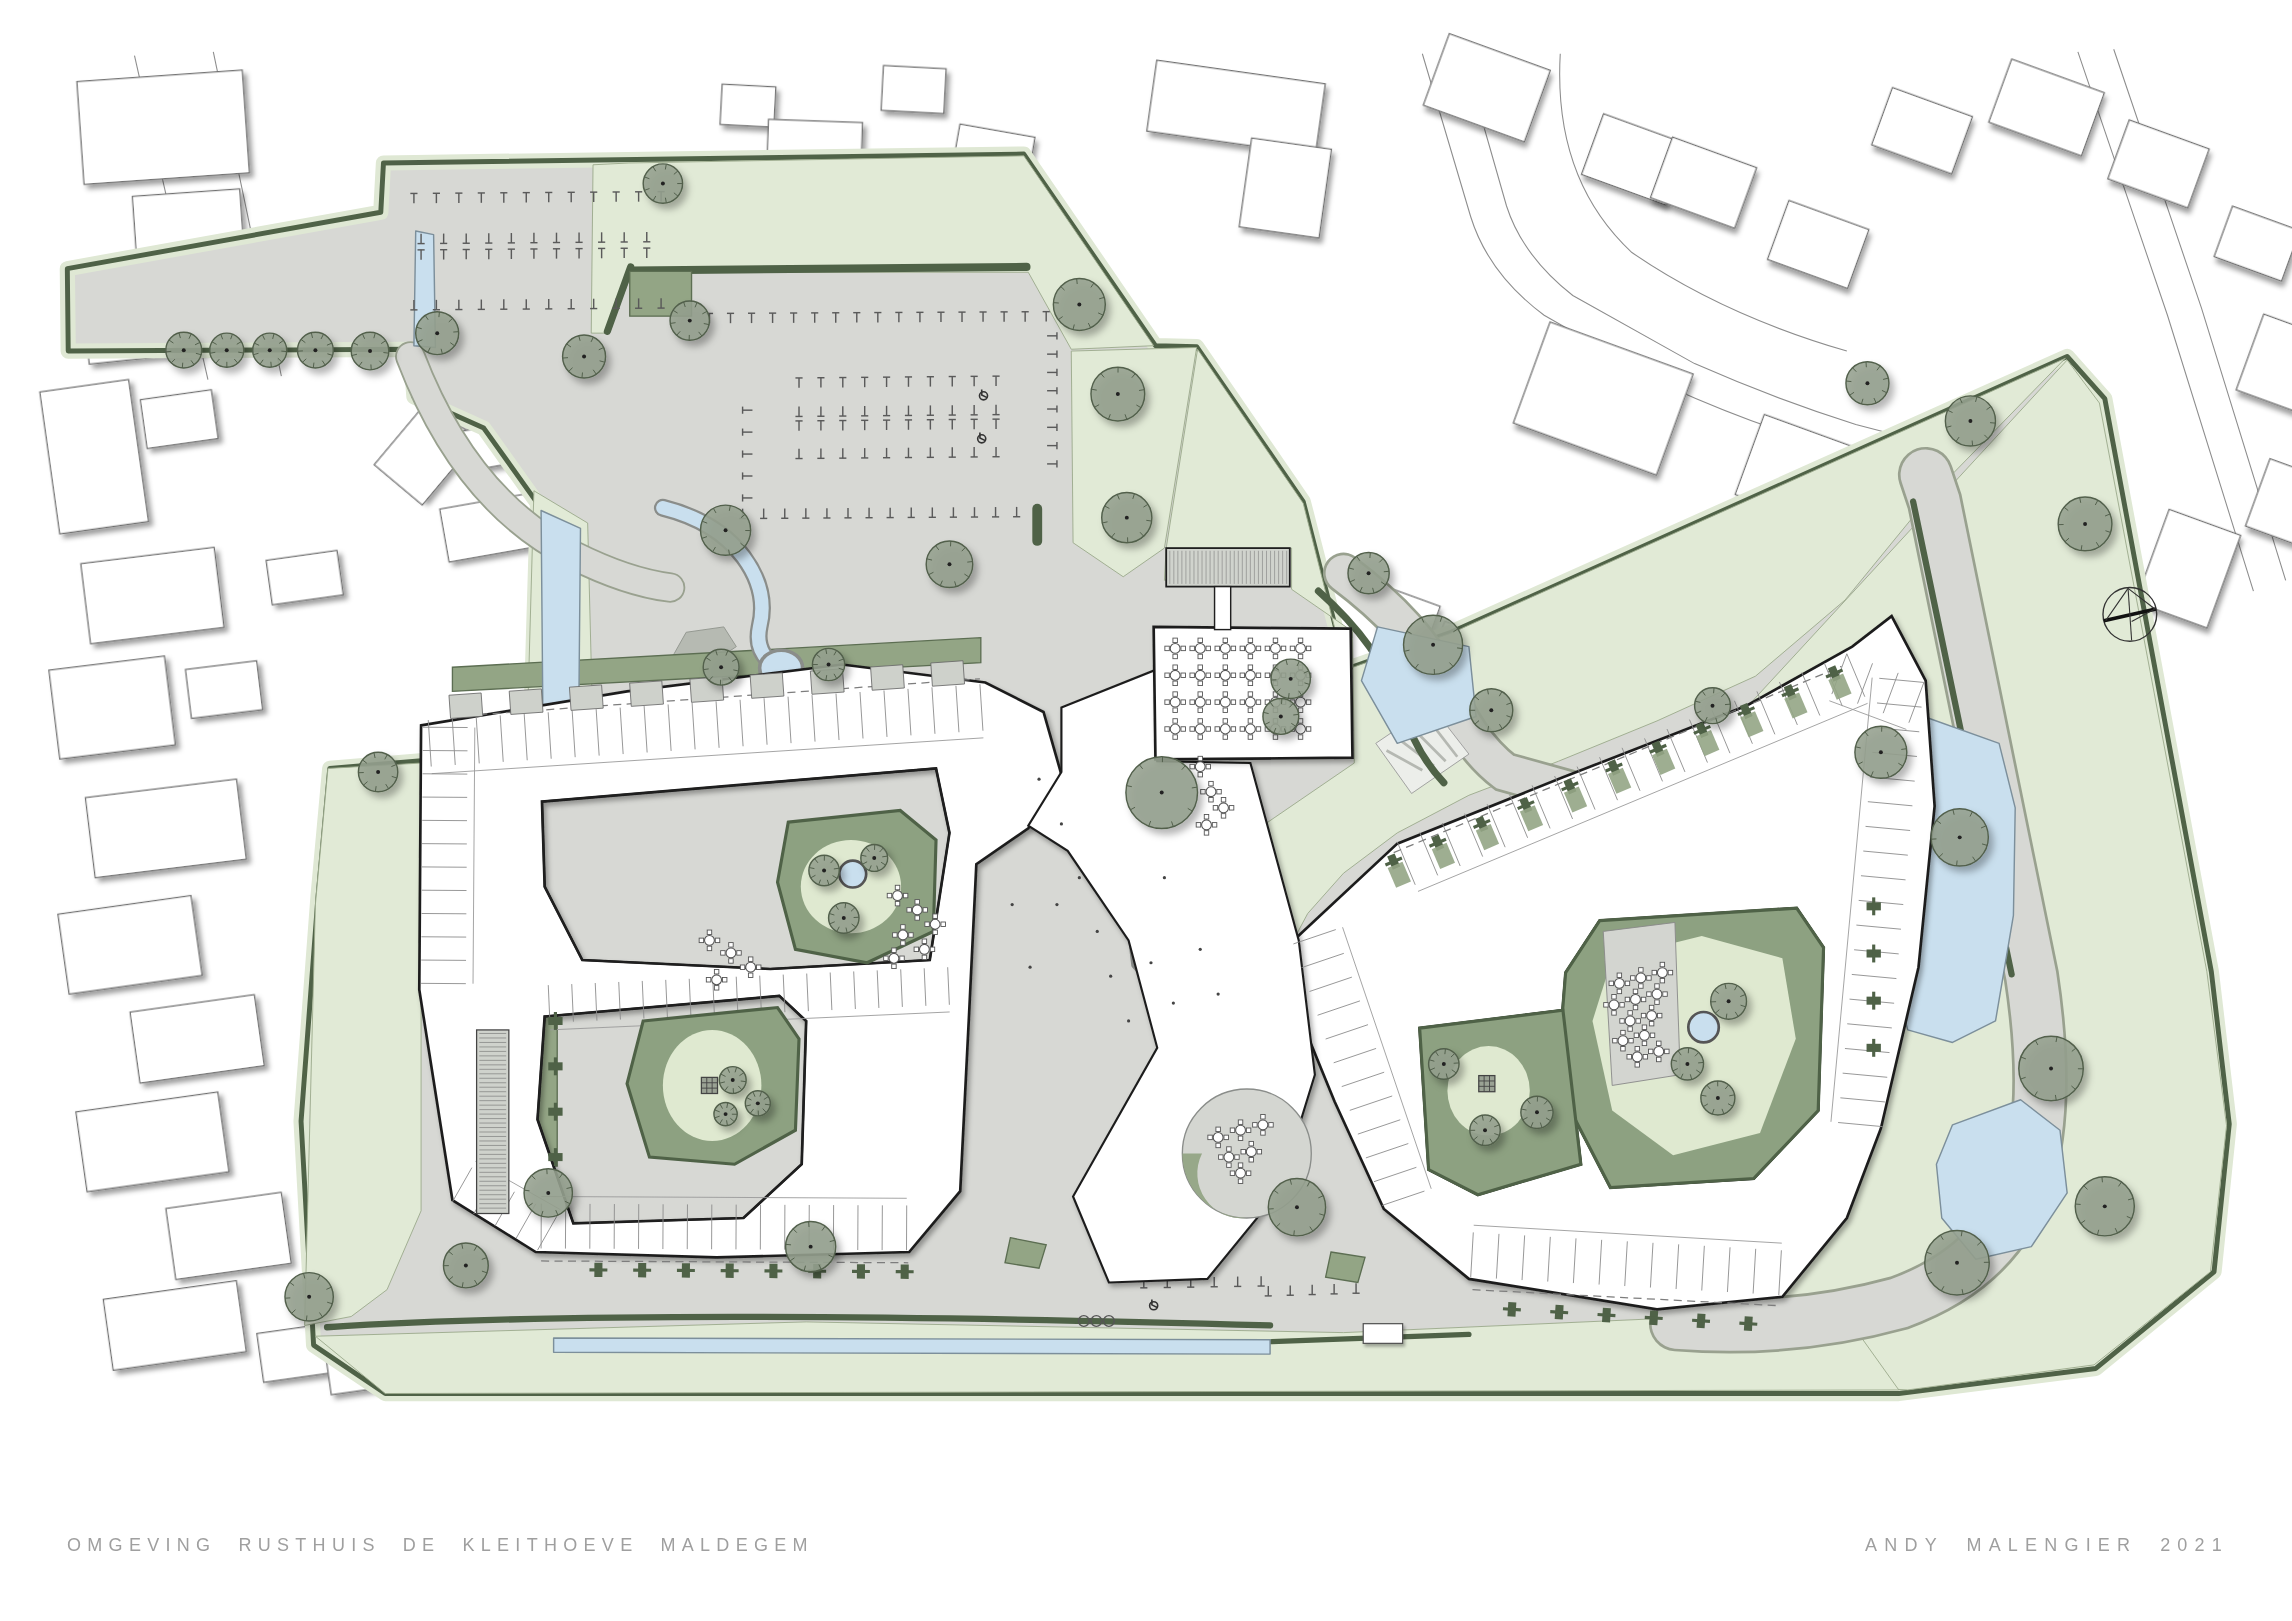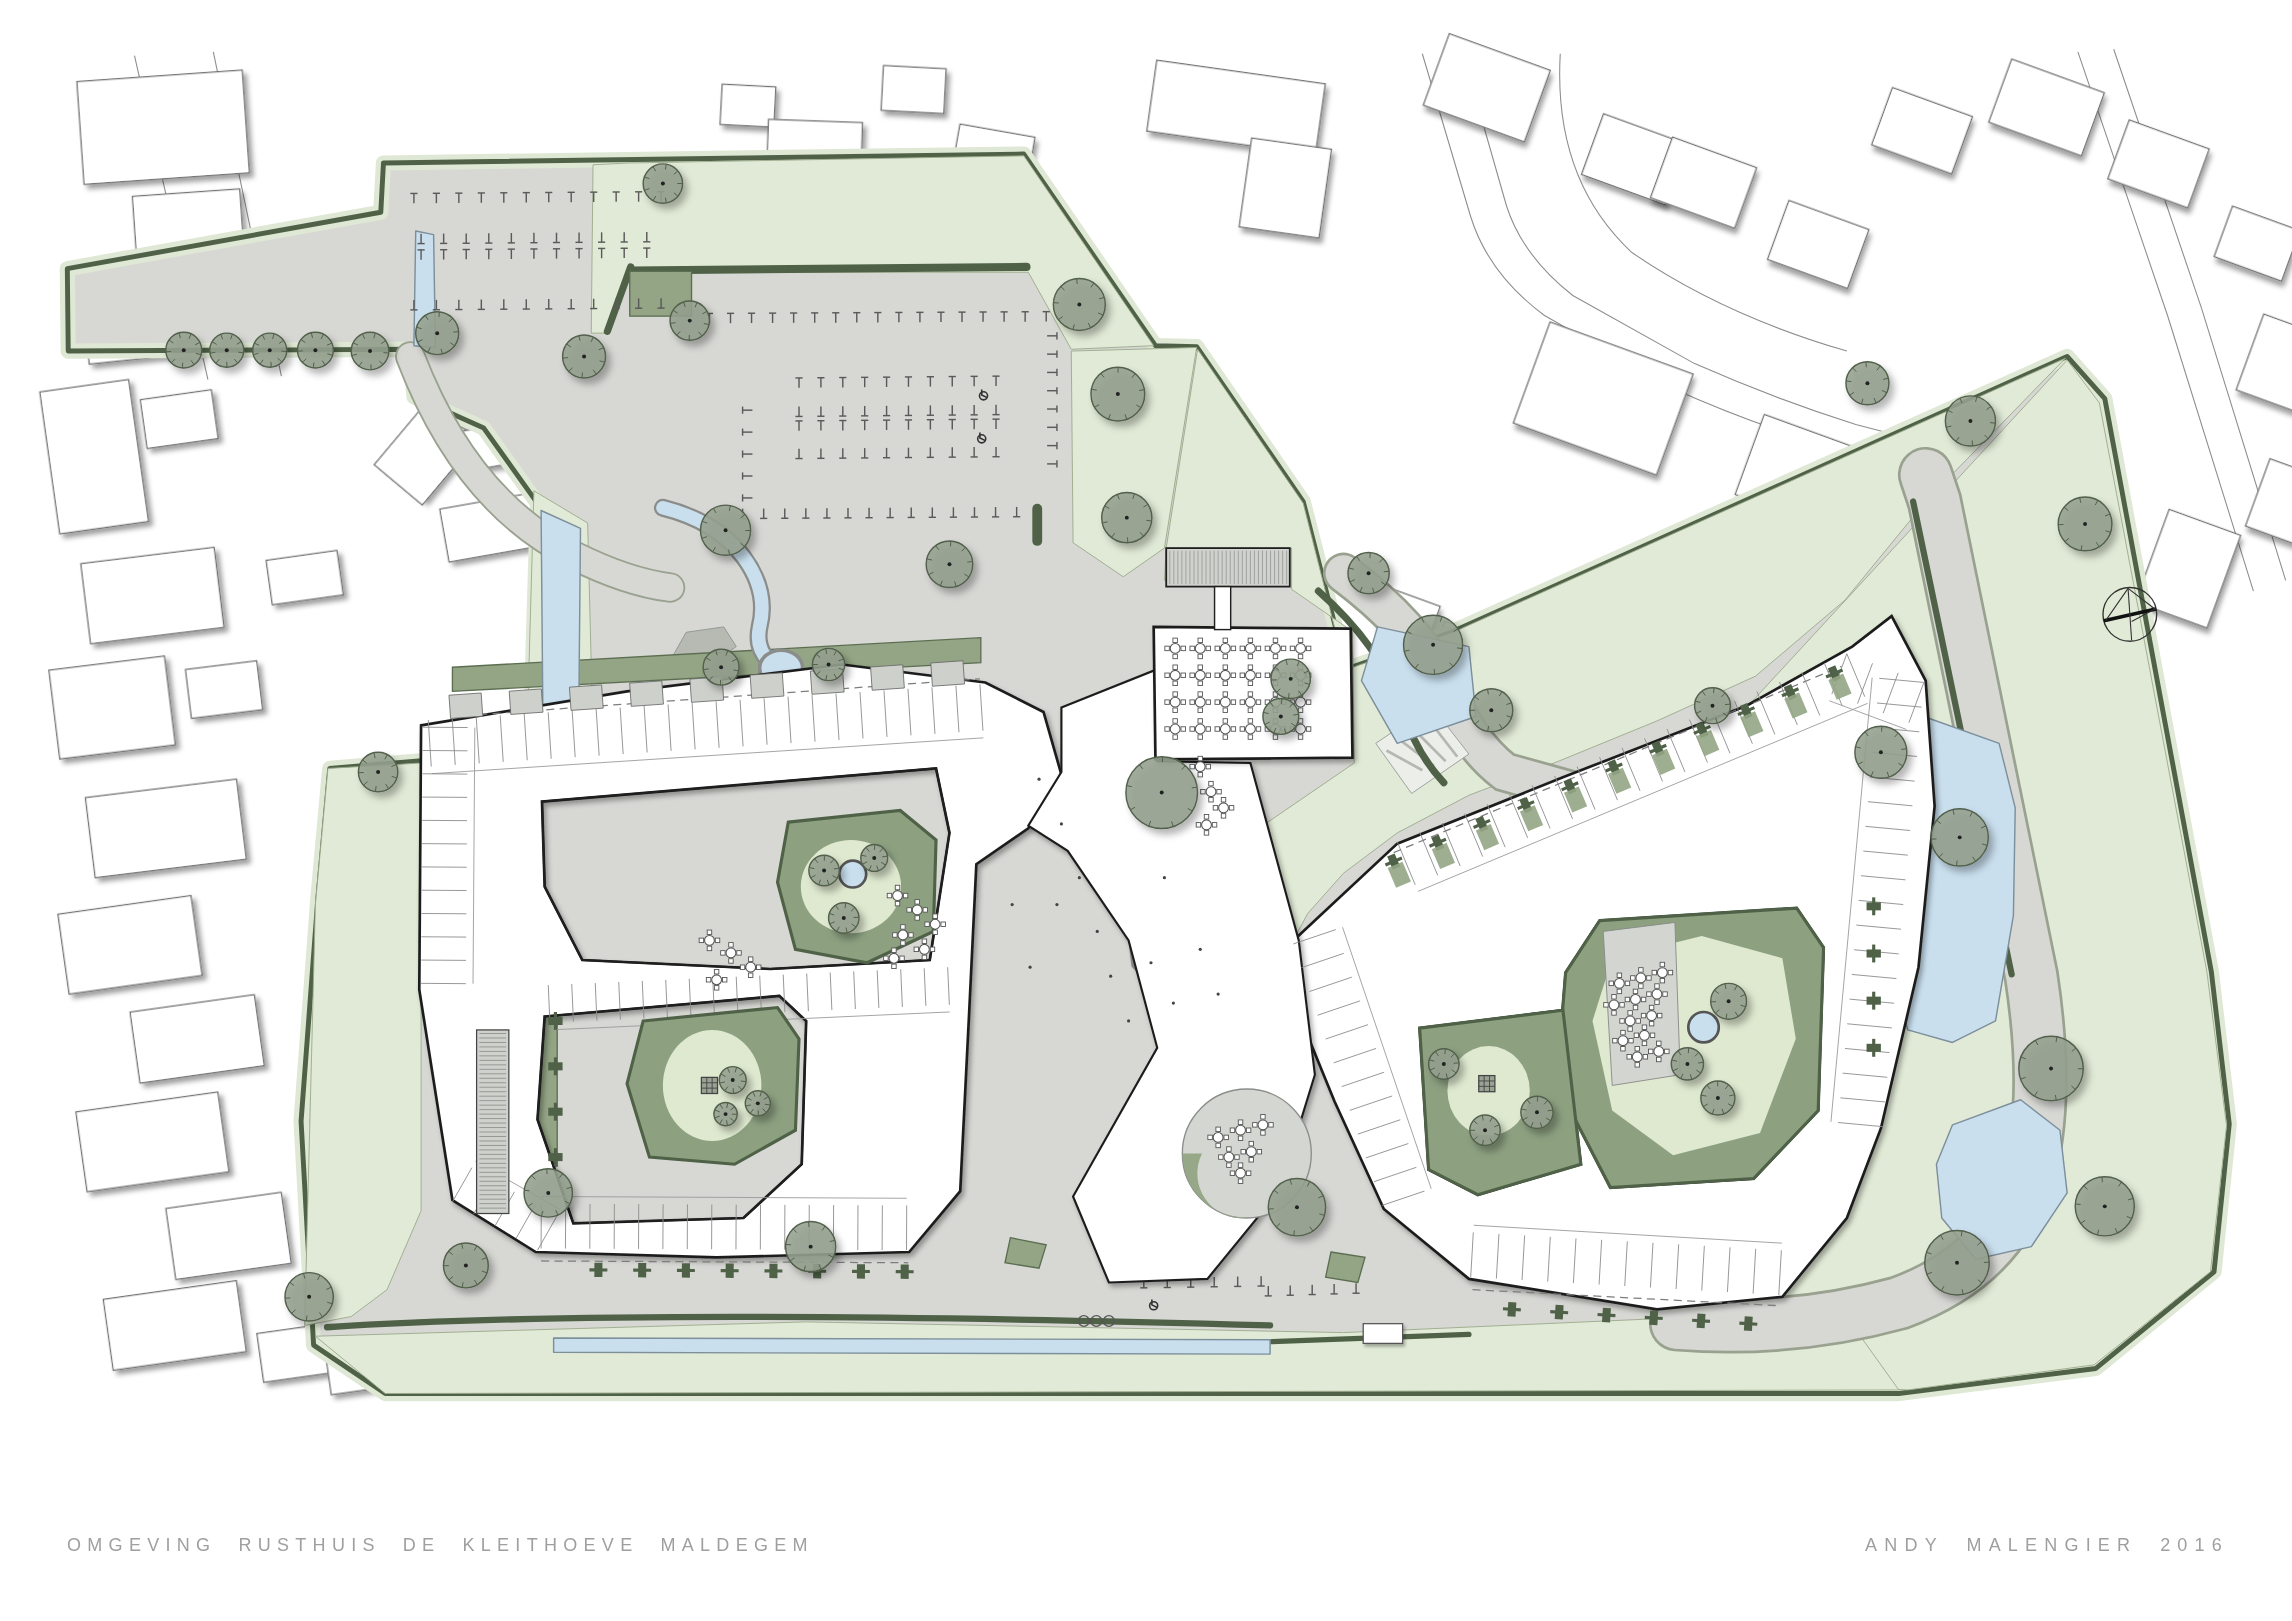--- a/index.html
+++ b/index.html
@@ -1854,15 +1854,15 @@
         </g>
       </g>
       <g>
         <circle cx="2378" cy="686" r="30" fill="none" stroke="#333" stroke-width="1.5"></circle>
         <line x1="2349" y1="693" x2="2407" y2="680" stroke="#111" stroke-width="4"></line>
         <line x1="2376" y1="657" x2="2380" y2="715" stroke="#333" stroke-width="1.2"></line>
         <path d="M2376,657 L2406,680 L2380,694 M2376,657 L2351,693" fill="none" stroke="#333" stroke-width="1.2"></path>
       </g>
     </svg>
   <div class="footer-text footer-left">OMGEVING RUSTHUIS DE KLEITHOEVE MALDEGEM</div>
-  <div class="footer-text footer-right">ANDY MALENGIER 2016</div>
+  <div class="footer-text footer-right">ANDY MALENGIER 2021</div>
 </div>
 
 
 </body></html>

